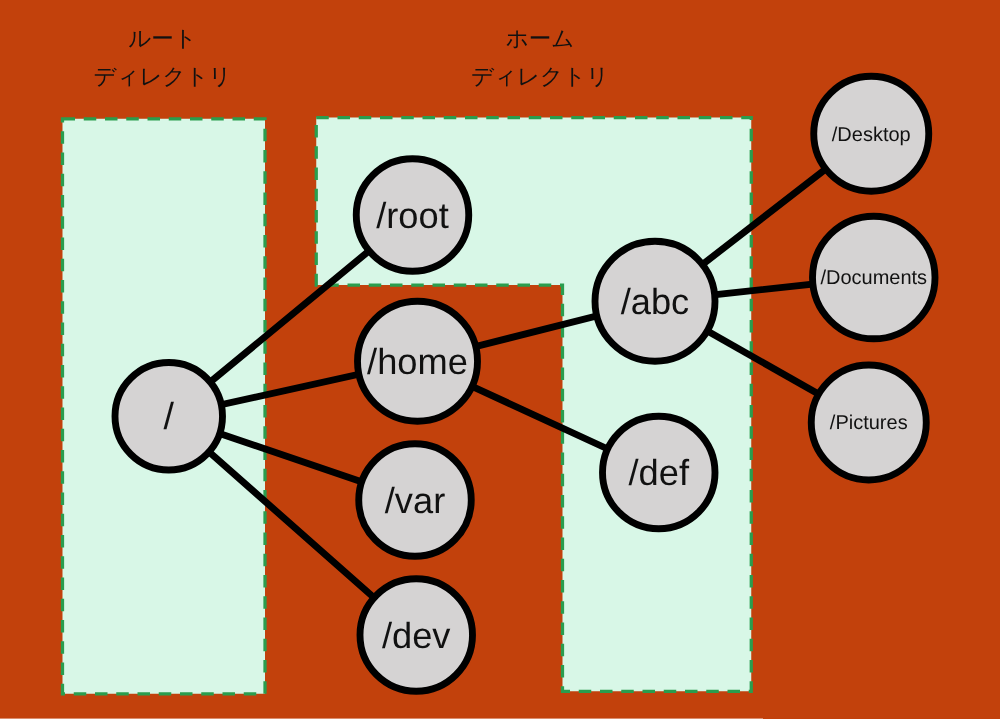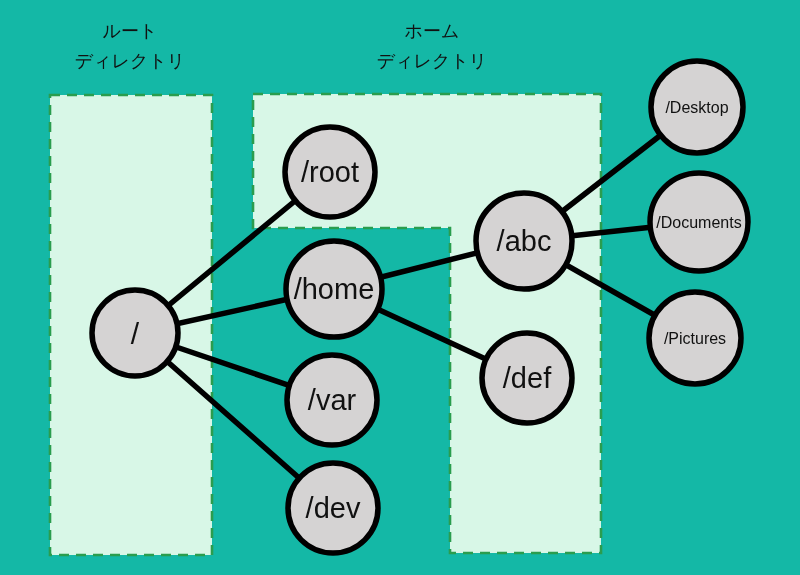--- a/index.html
+++ b/index.html
@@ -7,21 +7,21 @@
     padding: 0;
     background: #ffffff;
     width: 800px;
     height: 575px;
     overflow: hidden;
   }
   .stage {
     position: relative;
     width: 800px;
     height: 575px;
-    background: #14b8a6;
+    background: #c2410c;
   }
   svg text {
     font-family: "Liberation Sans", "DejaVu Sans", sans-serif;
     fill: #111111;
   }
   .region {
     stroke: #2a9d4e;
     stroke-width: 2.6;
     stroke-dasharray: 10 7;
     stroke-linecap: butt;

